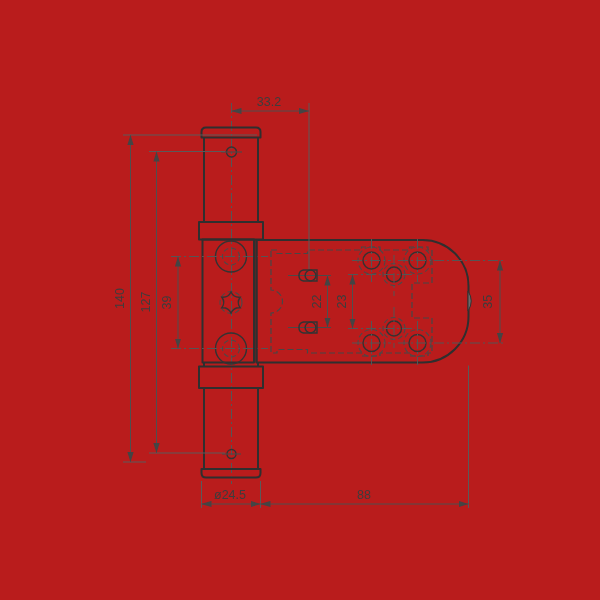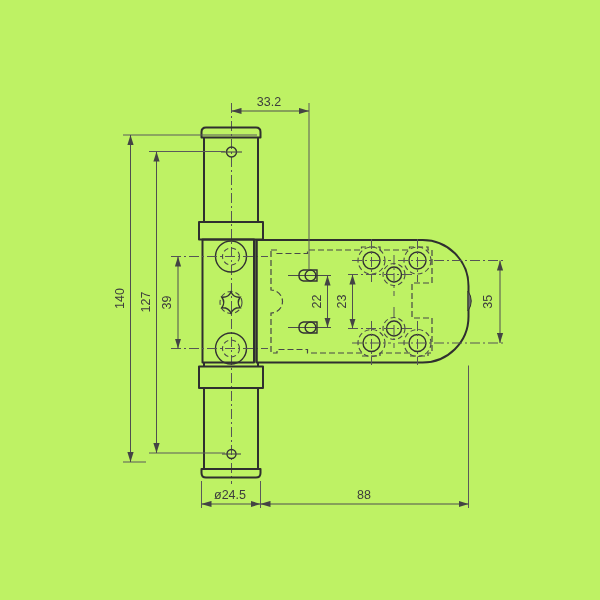--- a/index.html
+++ b/index.html
@@ -1,16 +1,16 @@
 <!DOCTYPE html>
 <html><head>
 <meta charset="utf-8">
 <style>
   html,body{margin:0;padding:0;background:#ffffff;}
-  .stage{width:600px;height:600px;position:relative;background:#bef264;overflow:hidden;}
+  .stage{width:600px;height:600px;position:relative;background:#b91c1c;overflow:hidden;}
   svg{display:block;}
   text{font-family:"Liberation Sans","DejaVu Sans",sans-serif;font-size:12.5px;fill:#3d3d3d;}
   .outline{stroke:#2f2f2f;stroke-width:2;fill:none;stroke-linejoin:round;}
   .feature{stroke:#333333;stroke-width:1.4;fill:none;}
   .thin{stroke:#4a4a4a;stroke-width:1.1;fill:none;}
   .hidden-line{stroke:#474747;stroke-width:1.2;fill:none;stroke-dasharray:6 3;stroke-linejoin:miter;}
   .dashed-circle{stroke:#4a4a4a;stroke-width:1.1;fill:none;stroke-dasharray:5 3;}
   .centerline{stroke:#555555;stroke-width:1;fill:none;stroke-dasharray:10 3 2 3;}
   .dimline{stroke:#4f4f4f;stroke-width:1;fill:none;}
   .extline{stroke:#5a5a5a;stroke-width:1;fill:none;}

